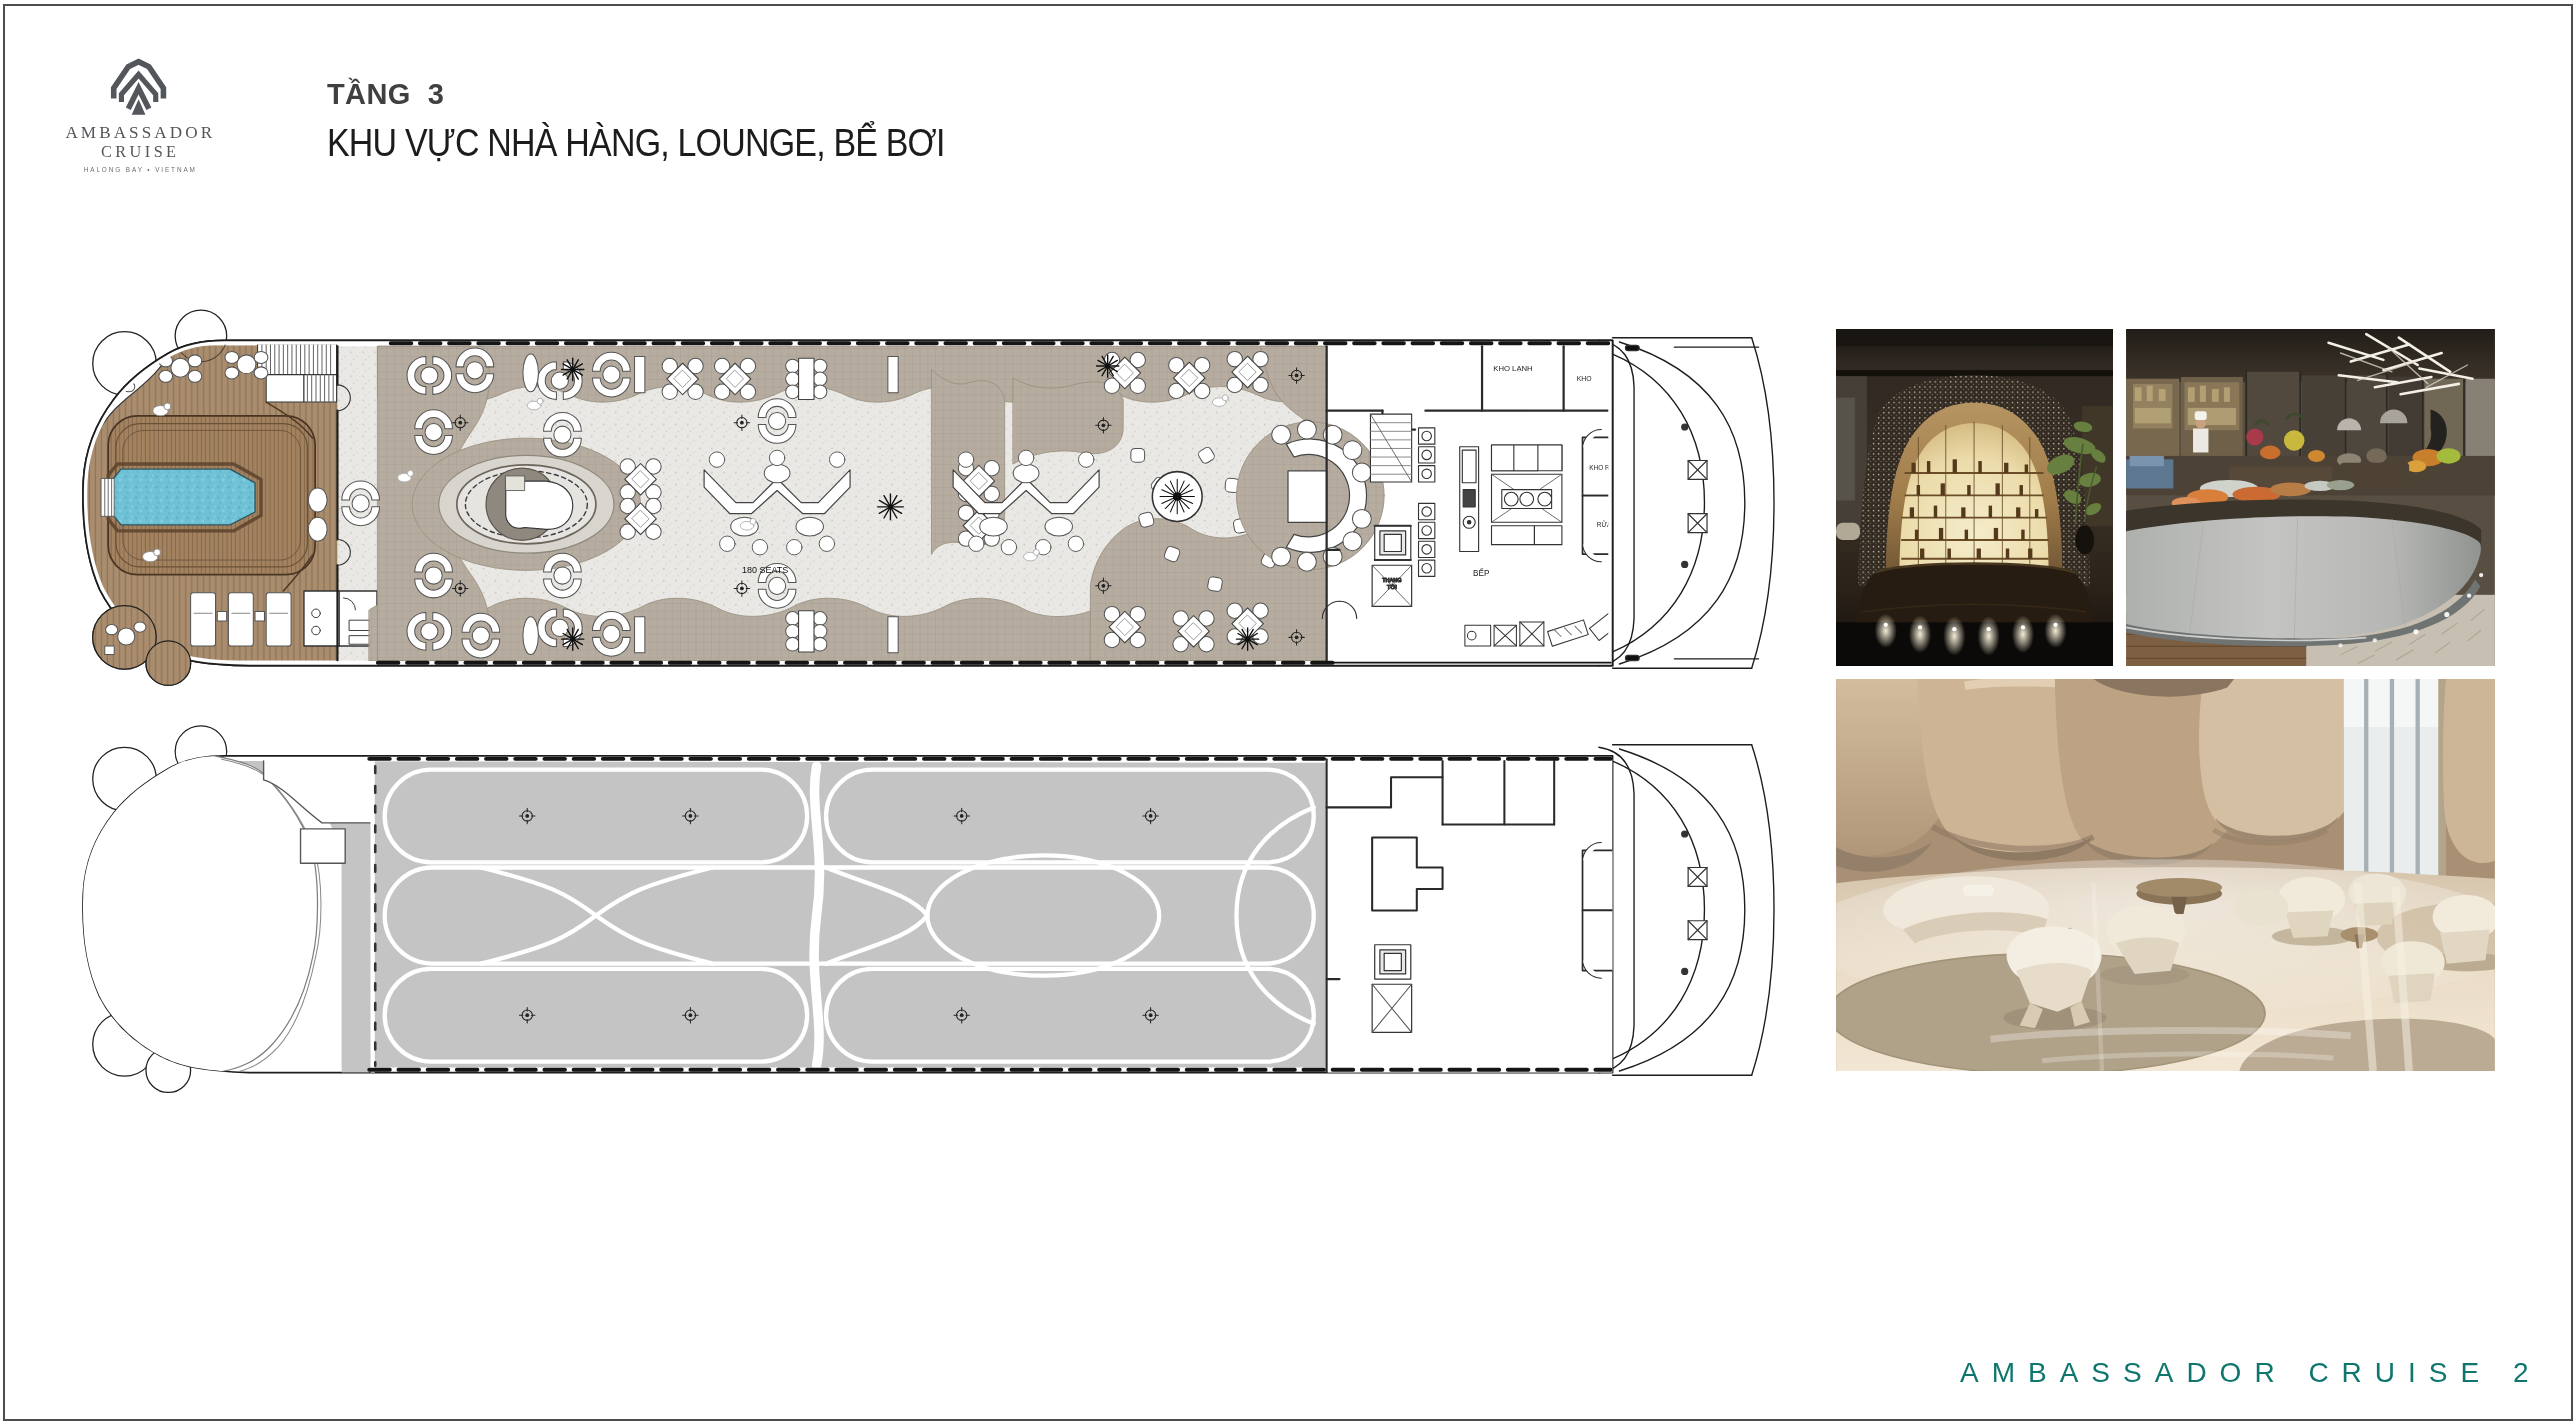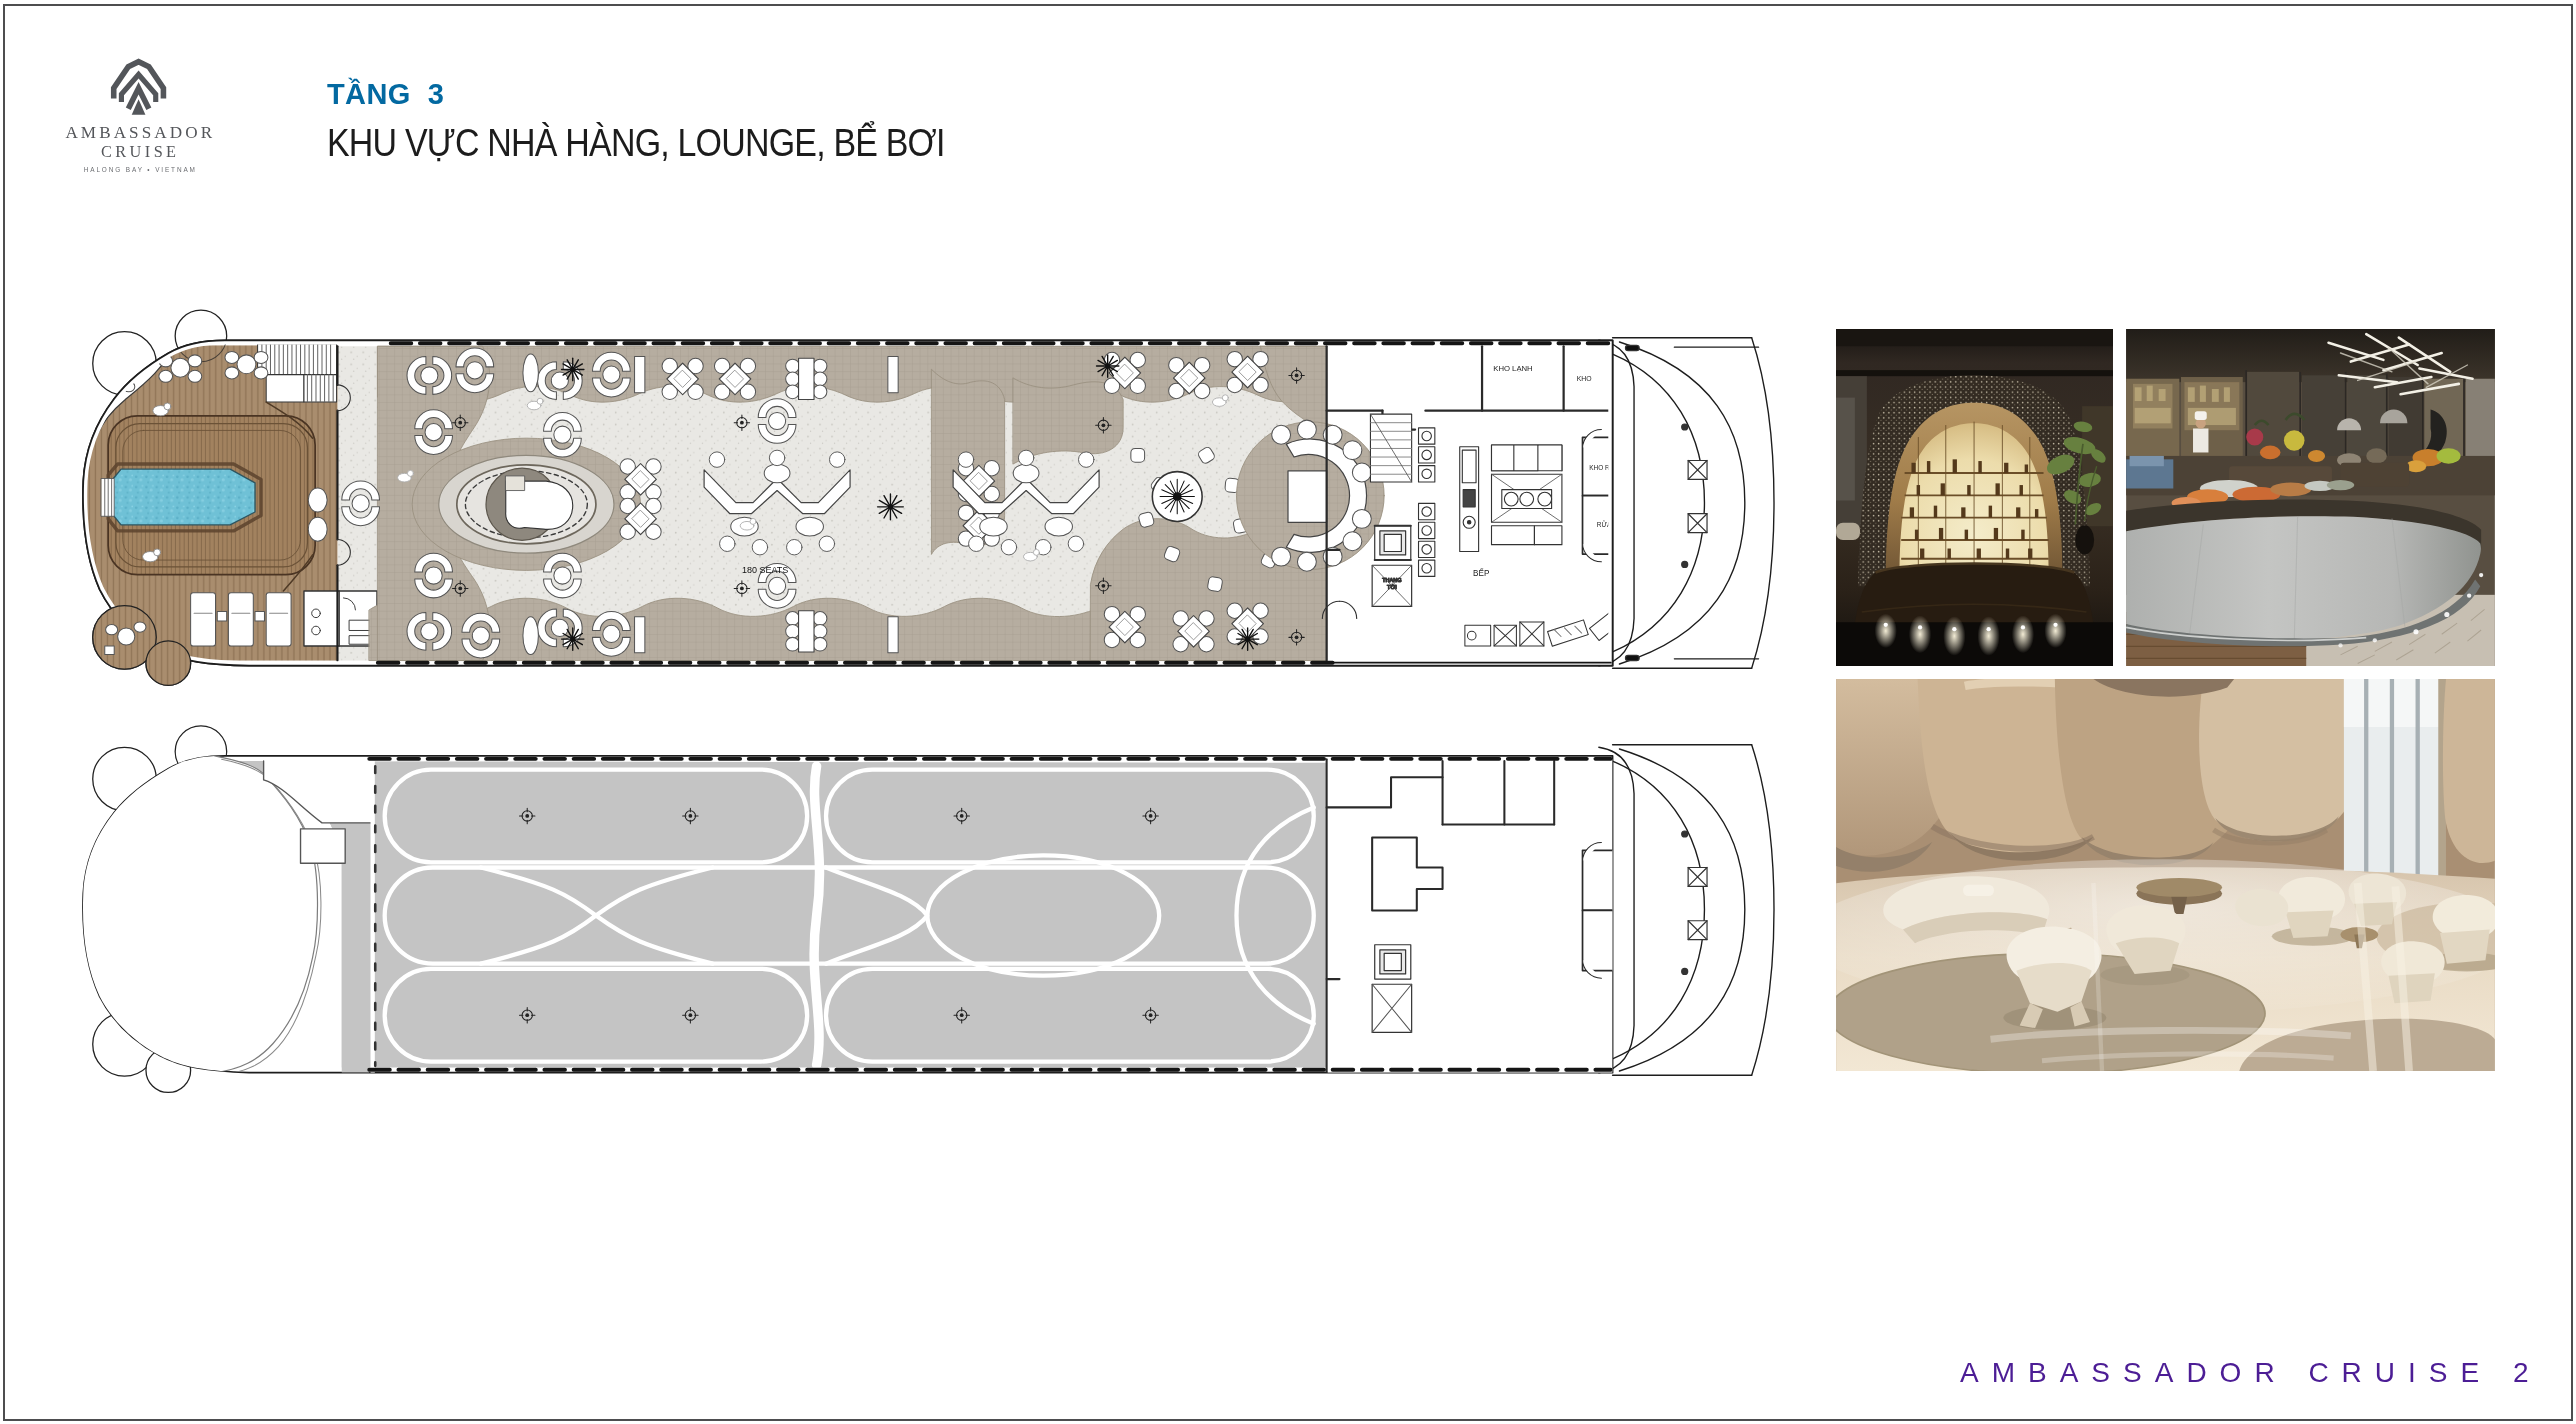--- a/index.html
+++ b/index.html
@@ -18,21 +18,21 @@
     <path d="M-20,47 L-20,38 L0,15 L20,38 L20,47" stroke-width="6"></path>
     <path d="M-12,55 L0,31 L12,55" stroke-width="6.5"></path>
     <path d="M0,44 L8,62 L-8,62 Z" fill="#53565a" stroke="none"></path>
   </g>
 
   <text x="110" y="100" font-family="Liberation Serif,serif" font-size="20" letter-spacing="3.6" fill="#54565a" text-anchor="middle">AMBASSADOR</text>
   <text x="110" y="122" font-family="Liberation Serif,serif" font-size="19" letter-spacing="4" fill="#54565a" text-anchor="middle">CRUISE</text>
   <text x="110" y="140" font-family="Liberation Sans,sans-serif" font-size="7.5" letter-spacing="2.2" fill="#6a6c70" text-anchor="middle">HALONG BAY • VIETNAM</text>
 </svg>
 
-<div class="abs" style="left:327px;top:78px;font-size:29px;font-weight:bold;letter-spacing:0.4px;color:#0369a1;">TẦNG&nbsp; 3</div>
+<div class="abs" style="left:327px;top:78px;font-size:29px;font-weight:bold;letter-spacing:0.4px;color:#404040;">TẦNG&nbsp; 3</div>
 
 <div class="abs" style="left:327px;top:122px;font-size:38px;letter-spacing:-0.9px;color:#1c1c1c;transform:scaleX(0.894);transform-origin:0 0;">KHU VỰC NHÀ HÀNG, LOUNGE, BỂ BƠI</div>
 
 <svg id="planssvg" class="abs" style="left:0;top:0;" width="2576" height="1425" viewBox="0 0 3000 1659">
 <defs>
   <pattern id="wood" width="7" height="80" patternUnits="userSpaceOnUse">
     <rect width="7" height="80" fill="#a98d6e"></rect>
     <rect x="5.6" width="1.4" height="80" fill="#8d7254"></rect>
   </pattern>
   <pattern id="wood2" width="5" height="80" patternUnits="userSpaceOnUse">
@@ -1304,14 +1304,14 @@
 
 <ellipse cx="610" cy="298" rx="22" ry="9" fill="#a8906d"></ellipse>
 <path d="M604,298 h12 l-3,16 h-6 Z" fill="#8d7757"></path>
 
 <path d="M180,420 C280,408 480,406 600,416" stroke="#fff" stroke-width="8" opacity="0.3" fill="none"></path>
 <path d="M240,445 C340,436 480,434 580,442" stroke="#fff" stroke-width="6" opacity="0.25" fill="none"></path>
 <path d="M608,238 L626,457 M652,242 L668,457" stroke="#f8f2e4" stroke-width="9" opacity="0.5"></path>
 <path d="M300,238 L310,457" stroke="#fff" stroke-width="5" opacity="0.2"></path>
 </svg>
 
-<div class="abs" style="left:1960px;top:1357px;font-size:28px;letter-spacing:13px;color:#4c1d95;">AMBASSADOR CRUISE 2</div>
+<div class="abs" style="left:1960px;top:1357px;font-size:28px;letter-spacing:13px;color:#0f766e;">AMBASSADOR CRUISE 2</div>
 
 
 </body></html>

